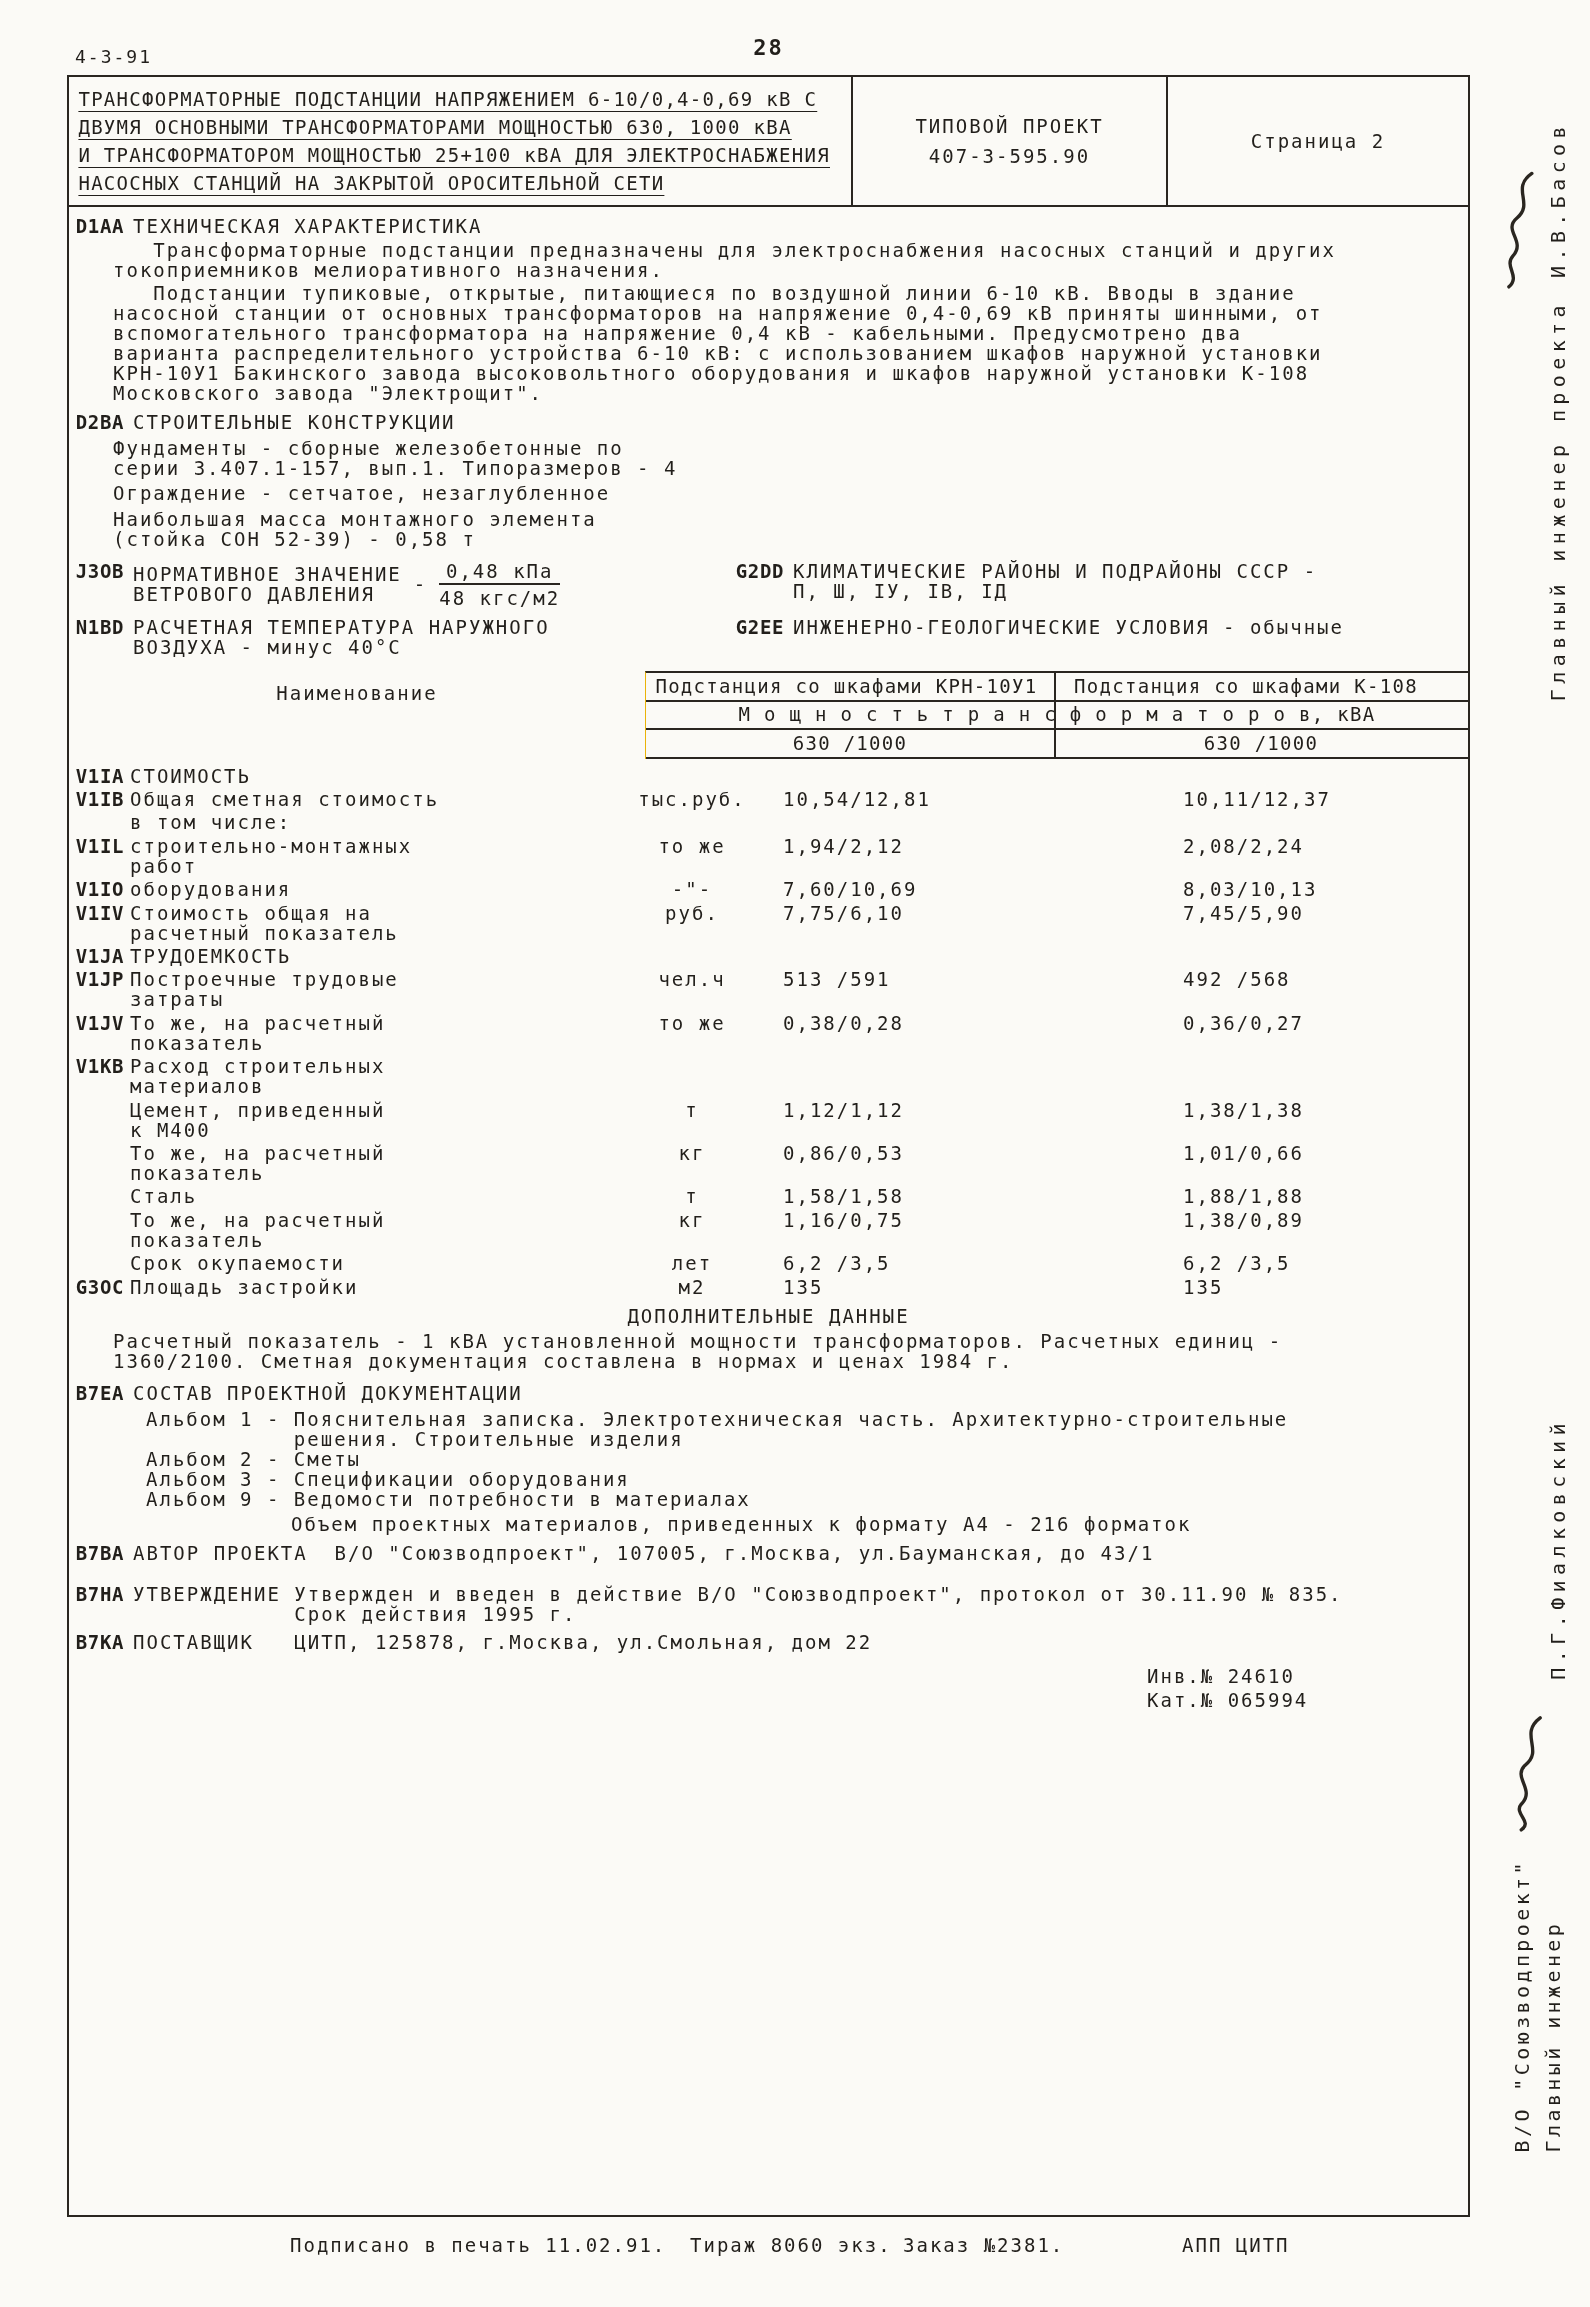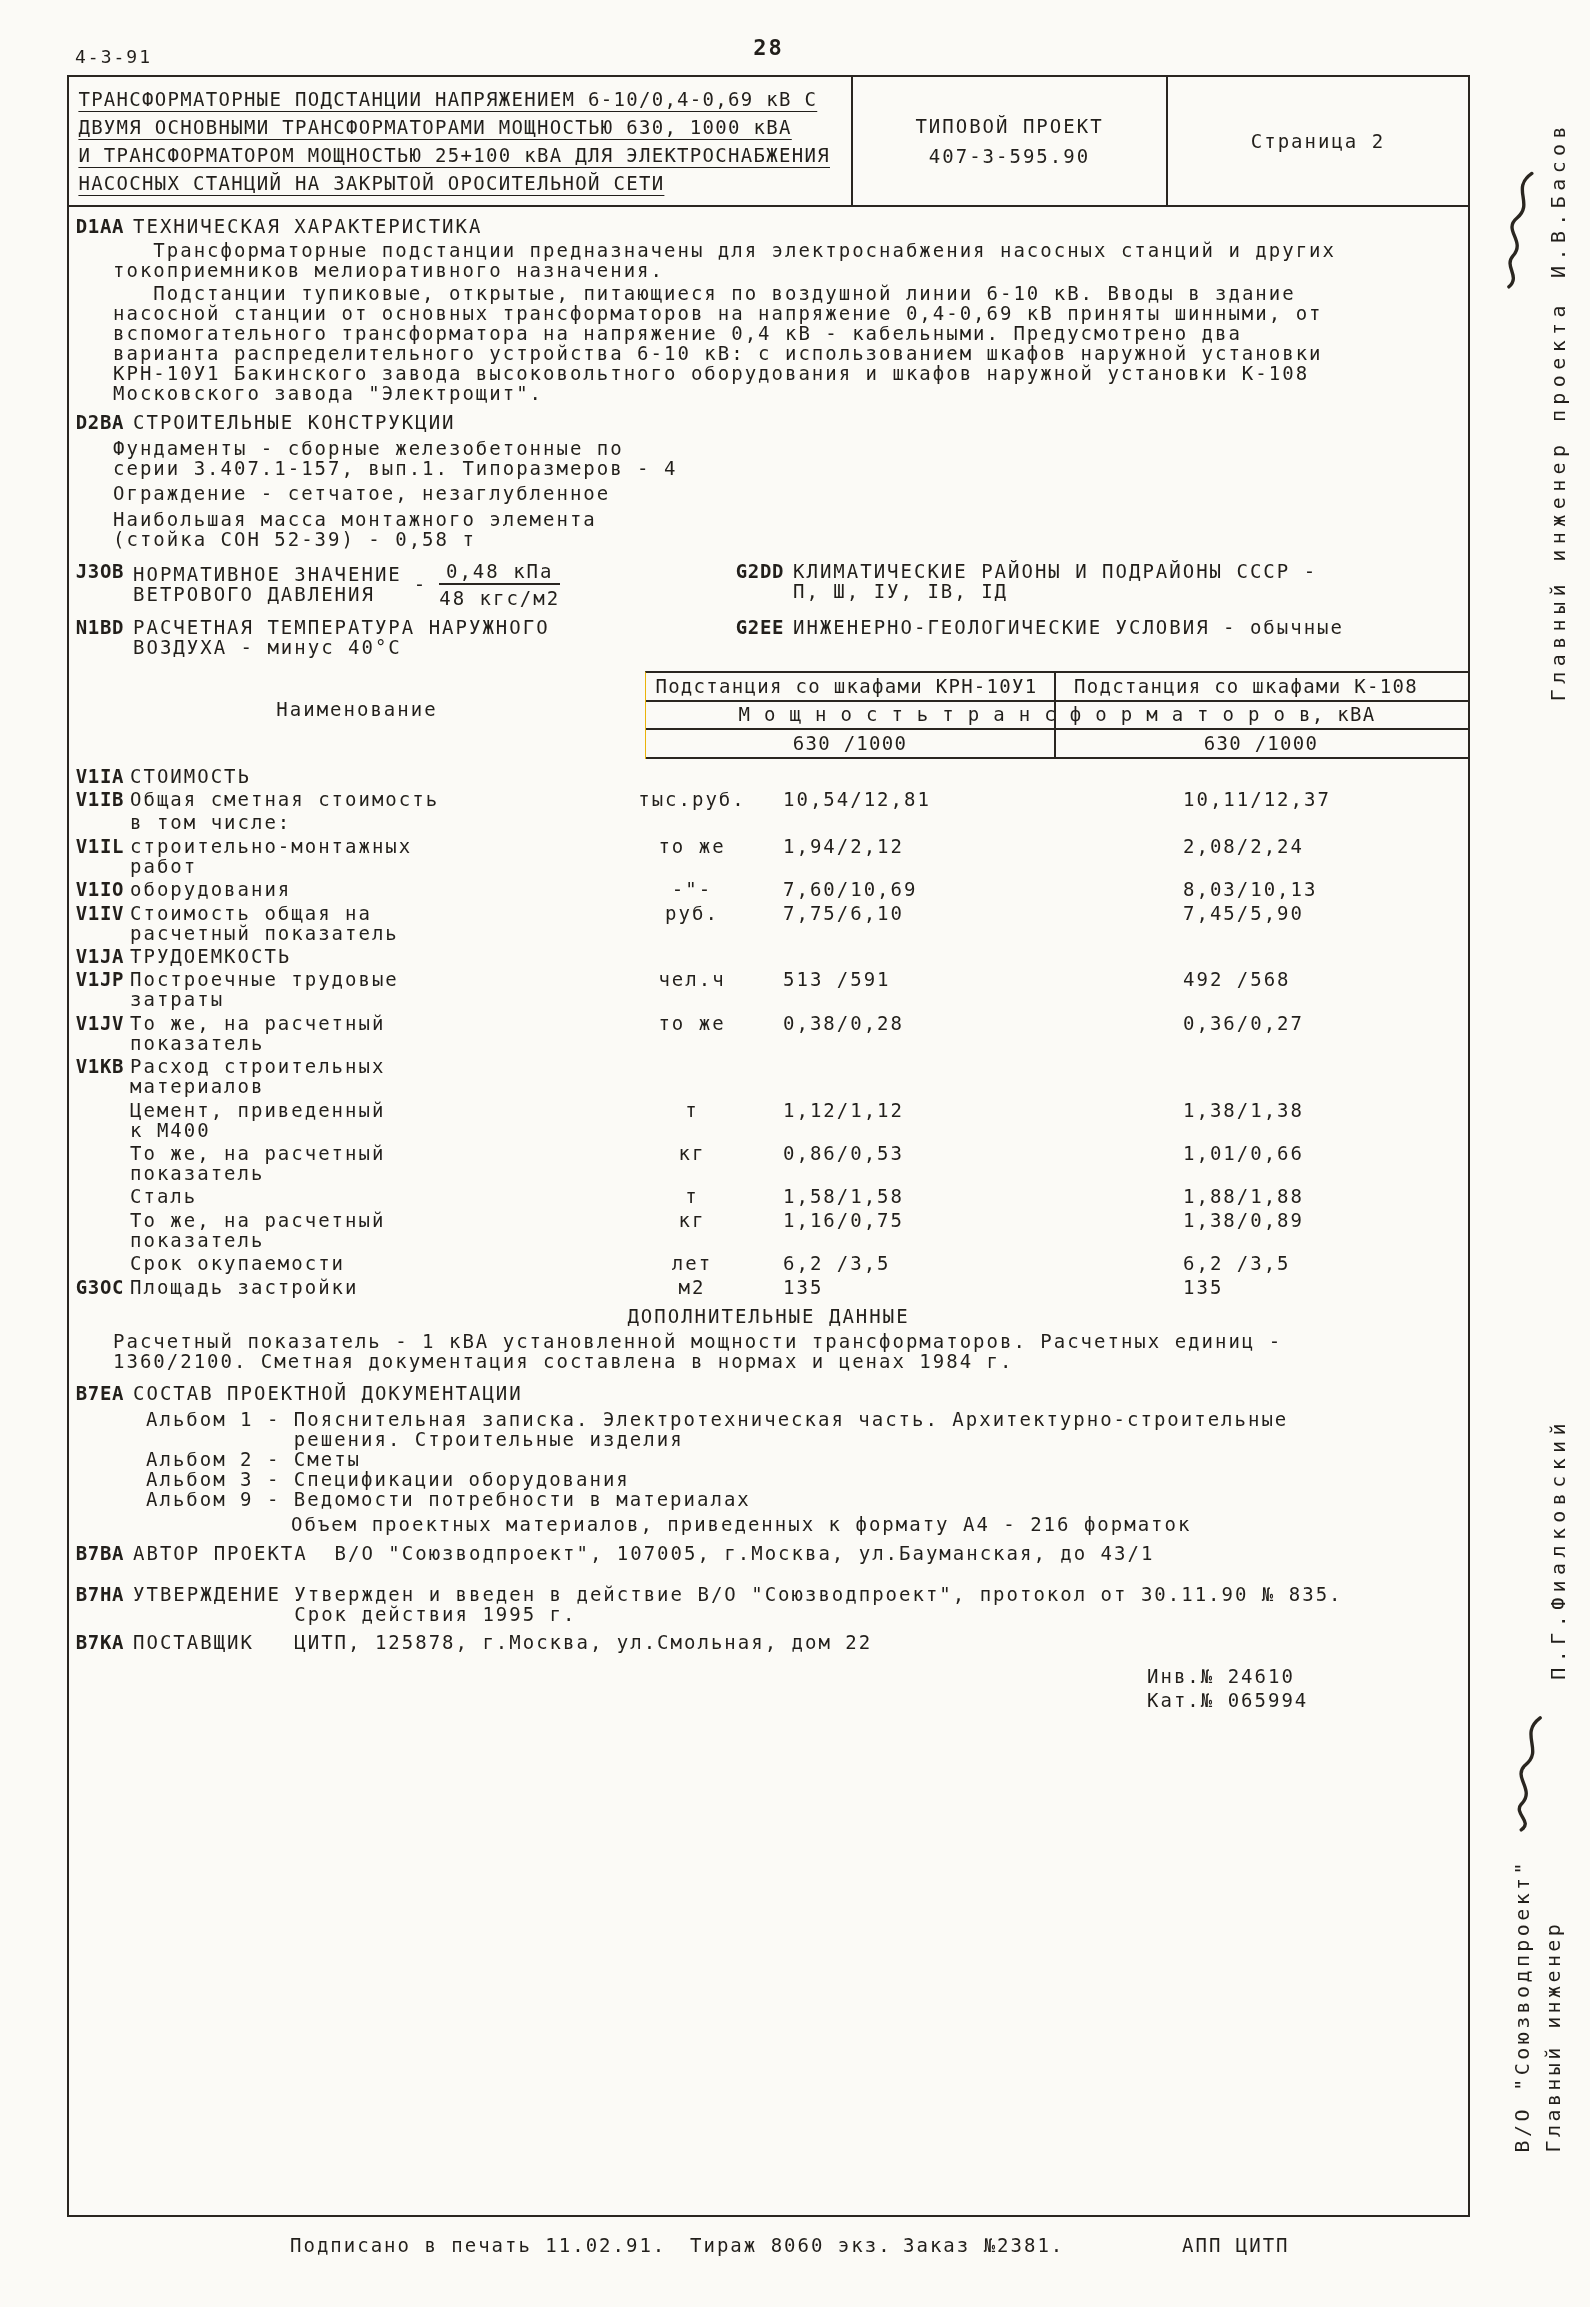--- a/index.html
+++ b/index.html
@@ -38,21 +38,21 @@
   .cols { display:flex; }
   .colL { flex:0 0 660px; }
   .colR { flex:1; }
   .wind { display:flex; gap:12px; align-items:center; }
   .wdash { align-self:center; }
   .frac { text-align:center; }
   .frac-top { border-bottom:2px solid #2a2620; padding:0 4px 2.7px; }
   .frac-bot { padding-top:2.7px; }
 
   .tbl-head { position:relative; }
-  .th-name { position:absolute; left:0; top:28px; width:576px; text-align:center; }
+  .th-name { position:absolute; left:0; top:12px; width:576px; text-align:center; }
   .th-right { margin-left:576px; border-top:2px solid #2a2620; border-left:1px solid #eab308; position:relative; letter-spacing:1.3px; }
   .th-groups { display:flex; border-bottom:2px solid #2a2620; padding:2.7px 0 4px; }
   .th-groups .g1 { flex:0 0 408px; padding-left:9.4px; }
   .th-groups .g2 { flex:1; padding-left:20px; }
   .th-power { border-bottom:2px solid #2a2620; text-align:center; padding:2.7px 0 4px; }
   .th-vals { display:flex; border-bottom:2px solid #2a2620; padding:2.7px 0 4px; }
   .th-vals .g1 { flex:0 0 408px; text-align:center; }
   .th-vals .g2 { flex:1; text-align:center; }
   .th-div { position:absolute; left:408px; top:0; bottom:0; width:2px; background:#2a2620; }
 

